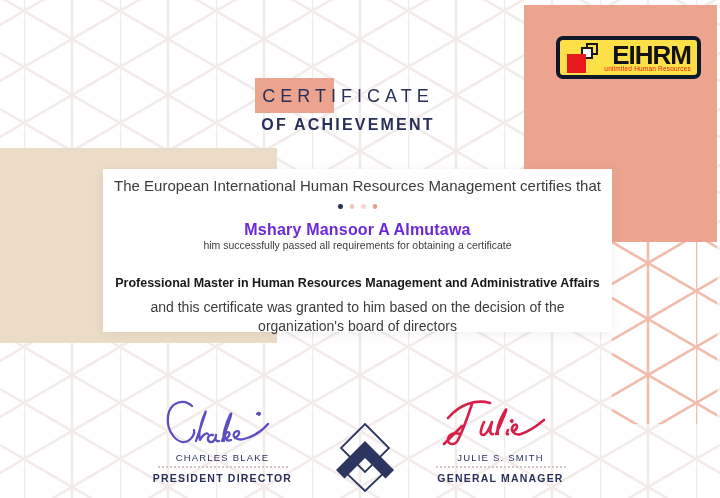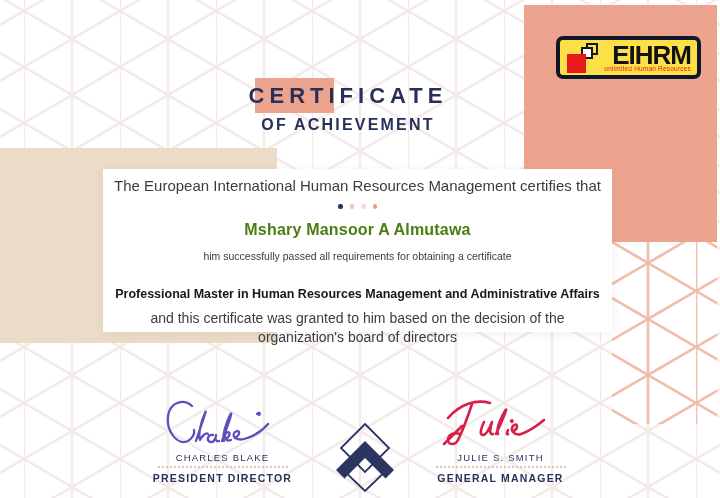--- a/index.html
+++ b/index.html
@@ -10,21 +10,21 @@
   
   .bg{position:absolute;left:0;top:0;z-index:0;}
 
   
   .beige-block{position:absolute;left:0;top:148px;width:277px;height:195px;background:var(--beige);z-index:1;}
   .salmon-block{position:absolute;left:524px;top:5px;width:193px;height:237px;background:var(--salmon);z-index:1;}
   .title-accent{position:absolute;left:255px;top:78px;width:79px;height:35px;background:var(--salmon);z-index:2;}
 
   
   .title-wrap{position:absolute;left:228px;top:84px;width:240px;text-align:center;z-index:3;color:var(--navy);}
-  .title-main{font-size:22px;font-weight:700;letter-spacing:5px;line-height:24px;}
+  .title-main{font-size:18px;font-weight:400;letter-spacing:5px;line-height:24px;}
   .title-sub{margin-top:8px;font-size:16px;font-weight:700;letter-spacing:2.2px;}
 
   
   .logo-box{position:absolute;left:556px;top:36px;width:145px;height:43px;background:#fde047;border:4px solid #0f172a;
             border-radius:7px;z-index:3;display:flex;align-items:center;padding:2px 6px 2px 7px;}
   .logo-icon{position:relative;width:33px;height:30px;flex:0 0 auto;}
   .logo-sq-back{position:absolute;right:2px;top:0;width:12px;height:12px;border:2px solid #161616;}
   .logo-sq-mid{position:absolute;right:7px;top:4px;width:12px;height:12px;border:2px solid #161616;background:#fff;}
   .logo-sq-red{position:absolute;left:0;bottom:0;width:19px;height:19px;background:var(--brandred);}
   .logo-text{display:flex;flex-direction:column;align-items:flex-end;margin-left:2px;flex:1;}
@@ -32,22 +32,22 @@
   .logo-tagline{font-size:6.5px;color:var(--brandred);margin-top:-2px;letter-spacing:.2px;}
 
   
   .card{position:absolute;left:103px;top:169px;width:509px;height:163px;background:#fff;z-index:4;
         box-shadow:0 2px 10px rgba(90,60,50,.08);display:flex;flex-direction:column;align-items:center;text-align:center;}
   .card-intro{margin-top:8px;font-size:15px;color:#3c3c3c;}
   .dots{margin-top:10px;display:flex;gap:7px;}
   .dots span{width:4.5px;height:4.5px;border-radius:50%;}
   .dot1{background:var(--dot1);} .dot2{background:var(--dot2);}
   .dot3{background:var(--dot3);} .dot4{background:var(--dot4);}
-  .card-name{margin-top:12px;font-size:16px;font-weight:700;color:#4d7c0f;letter-spacing:.2px;}
-  .card-line2{margin-top:11px;font-size:10.5px;color:#3c3c3c;}
+  .card-name{margin-top:12px;font-size:16px;font-weight:700;color:#6d28d9;letter-spacing:.2px;}
+  .card-line2{font-size:10.5px;color:#3c3c3c;}
   .card-program{margin-top:25px;font-size:12.5px;font-weight:700;color:#181818;white-space:nowrap;}
   .card-closing{margin-top:8px;font-size:14px;color:#3c3c3c;max-width:484px;line-height:19px;}
 
   
   .sig-svg{position:absolute;z-index:4;}
   .sig-charles{left:158px;top:396px;}
   .sig-julie{left:436px;top:394px;}
   .signer{position:absolute;width:165px;text-align:center;z-index:4;color:var(--navy);}
   .signer-name{font-size:9.5px;letter-spacing:1.2px;}
   .signer-rule{margin:3px auto 4px;width:130px;border-bottom:2px dotted var(--dotline);}

